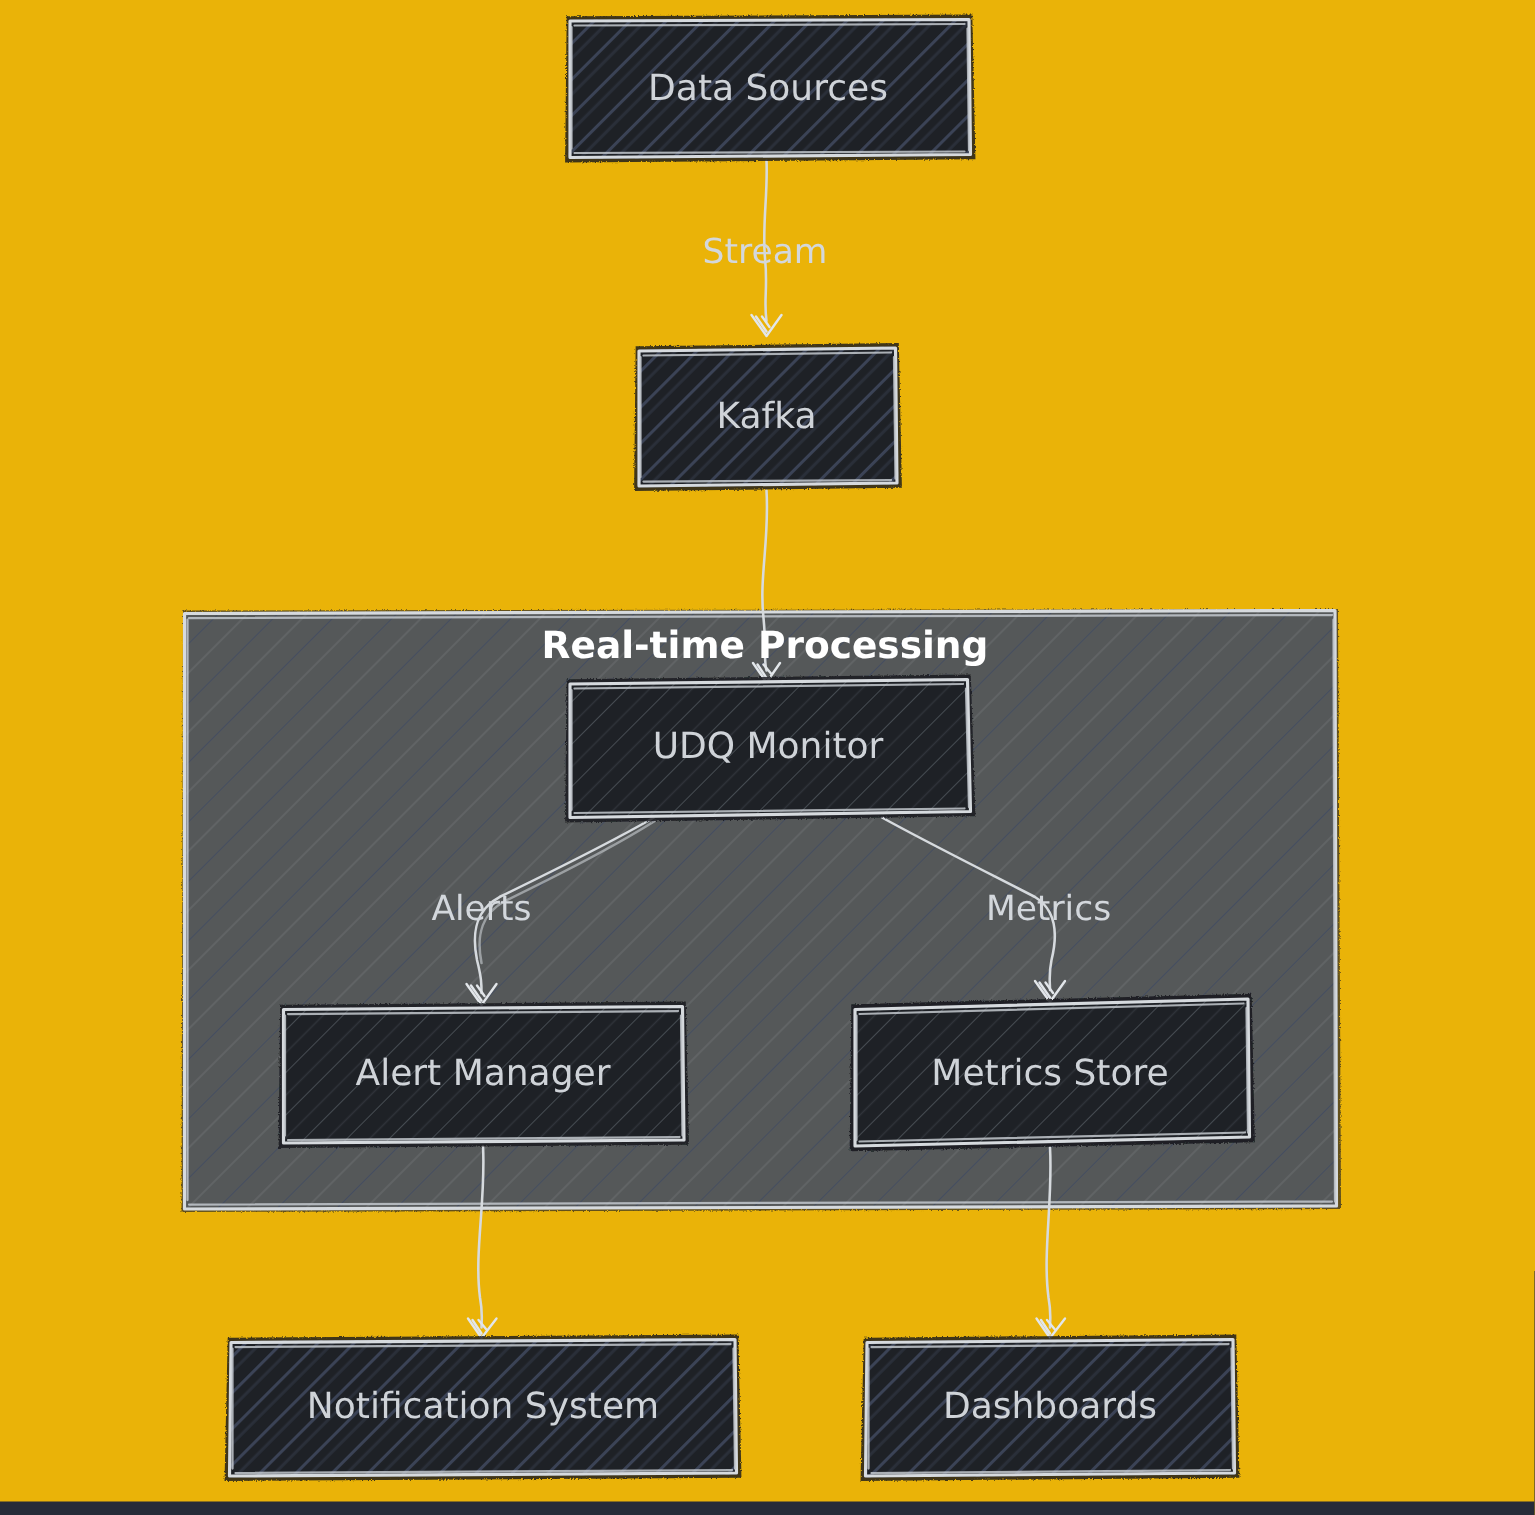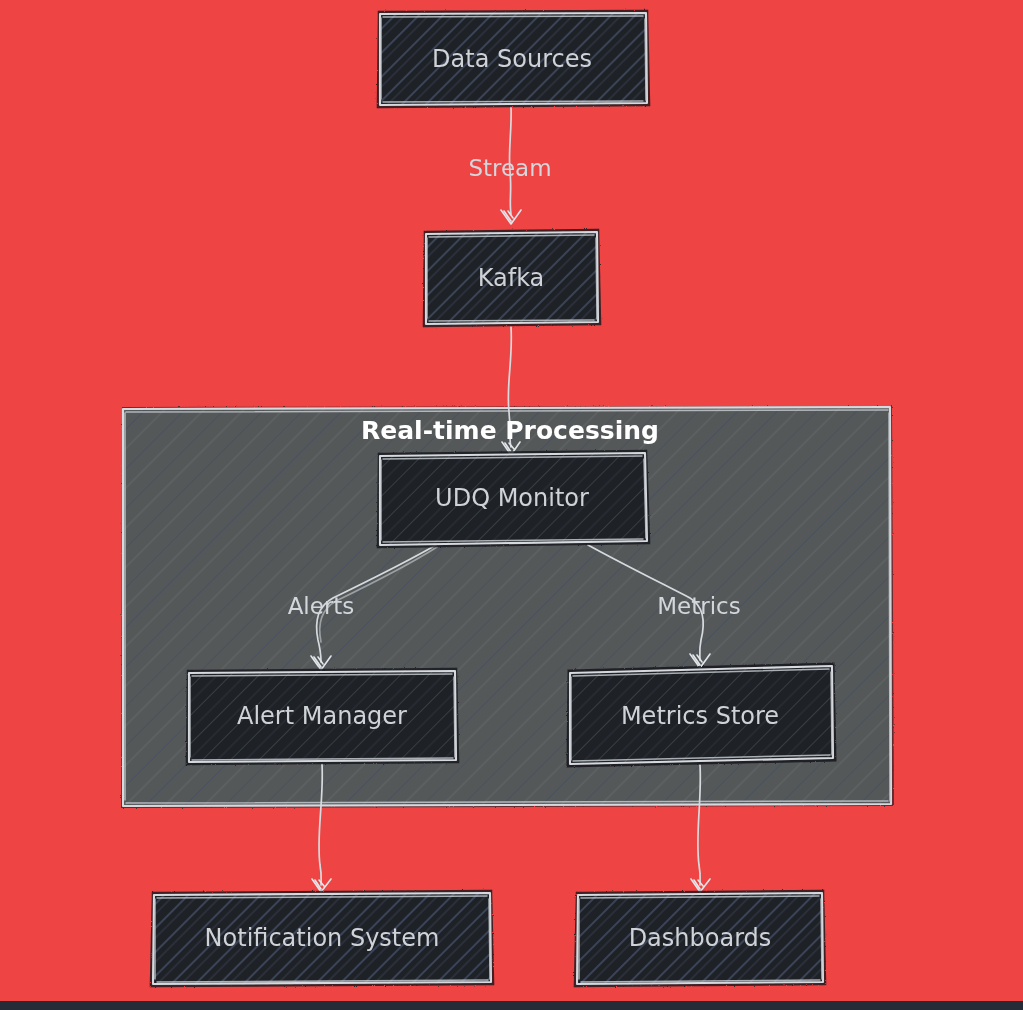--- a/index.html
+++ b/index.html
@@ -11,21 +11,21 @@
   body {
     width: 1023px;
     height: 1010px;
     overflow: hidden;
     font-family: "DejaVu Sans", sans-serif;
   }
   #canvas {
     position: relative;
     width: 1023px;
     height: 1010px;
-    background: #ef4444;
+    background: #eab308;
   }
   #bottom-strip {
     position: absolute;
     left: 0;
     bottom: 0;
     width: 1023px;
     height: 9px;
     background: #262b38;
   }
   svg#diagram {

